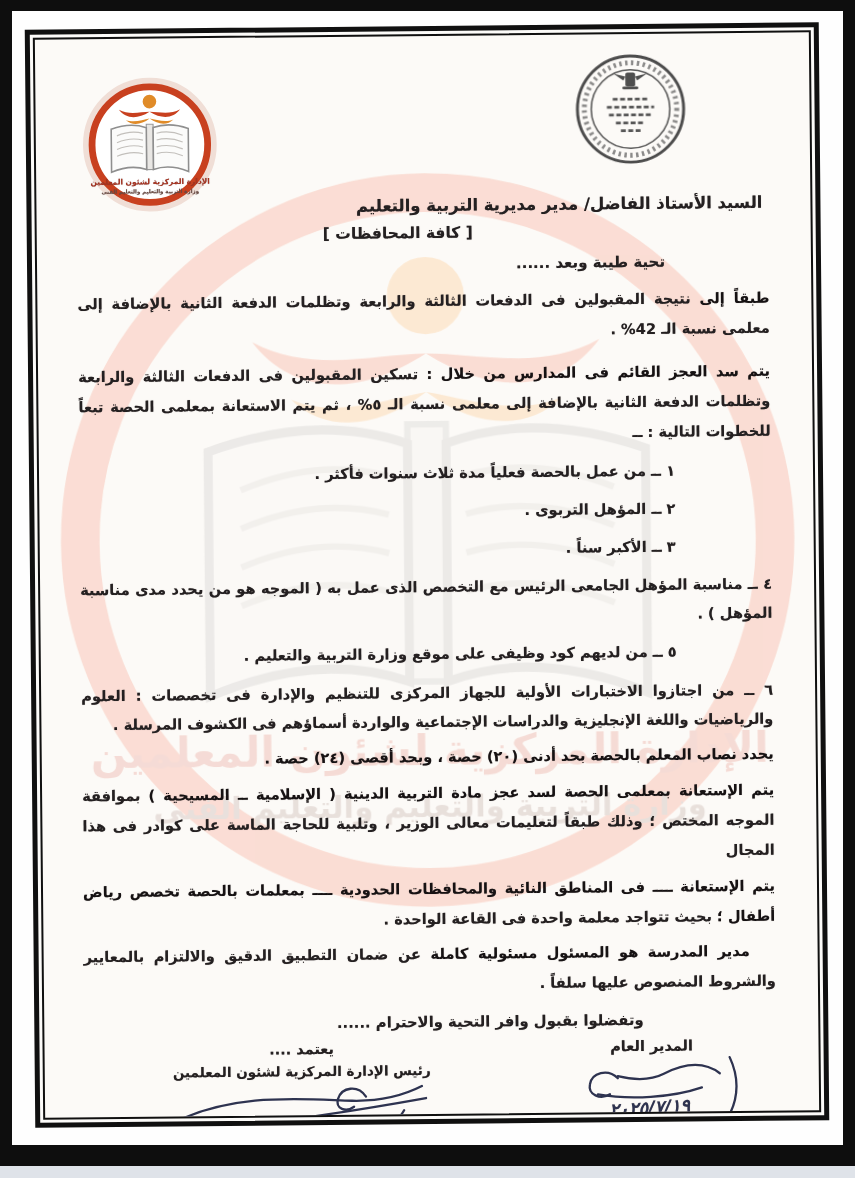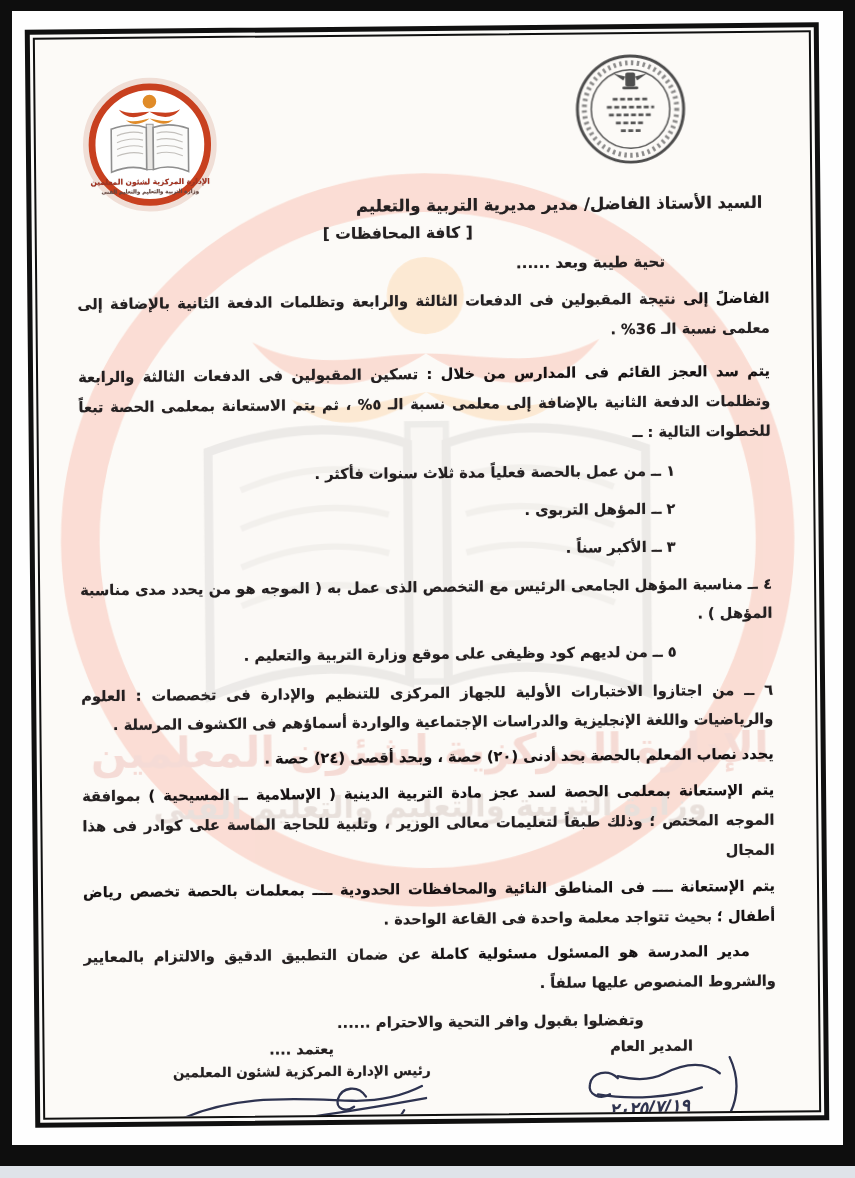--- a/index.html
+++ b/index.html
@@ -132,21 +132,21 @@
             <path d="M45 74 h30"></path>
             <path d="M50 82 h20"></path>
           </g>
         </svg>
       </div>
 
       <div class="t-recipient">السيد الأستاذ الفاضل/ مدير مديرية التربية والتعليم</div>
       <div class="t-scope">[ كافة المحافظات ]</div>
       <div class="t-greet">تحية طيبة وبعد ......</div>
 
-      <p class="para"><span class="lead">الفاضلً إلى</span><span> نتيجة المقبولين فى الدفعات الثالثة والرابعة وتظلمات الدفعة الثانية بالإضافة إلى معلمى نسبة الـ 36% .</span></p>
+      <p class="para"><span class="lead">طبقاً إلى</span><span> نتيجة المقبولين فى الدفعات الثالثة والرابعة وتظلمات الدفعة الثانية بالإضافة إلى معلمى نسبة الـ 42% .</span></p>
 
       <p class="para"><span class="lead">يتم سد العجز القائم فى المدارس من خلال :</span><span> تسكين المقبولين فى الدفعات الثالثة والرابعة وتظلمات الدفعة الثانية بالإضافة إلى معلمى نسبة الـ ٥% ، ثم يتم الاستعانة بمعلمى الحصة تبعاً للخطوات التالية : ــ</span></p>
 
       <div class="item indent">١ ــ من عمل بالحصة فعلياً مدة ثلاث سنوات فأكثر .</div>
       <div class="item indent">٢ ــ المؤهل التربوى .</div>
       <div class="item indent">٣ ــ الأكبر سناً .</div>
       <div class="item">٤ ــ مناسبة المؤهل الجامعى الرئيس مع التخصص الذى عمل به ( الموجه هو من يحدد مدى مناسبة المؤهل ) .</div>
       <div class="item indent">٥ ــ من لديهم كود وظيفى على موقع وزارة التربية والتعليم .</div>
       <div class="item">٦ ــ من اجتازوا الاختبارات الأولية للجهاز المركزى للتنظيم والإدارة فى تخصصات : العلوم والرياضيات واللغة الإنجليزية والدراسات الإجتماعية والواردة أسماؤهم فى الكشوف المرسلة .</div>
 

